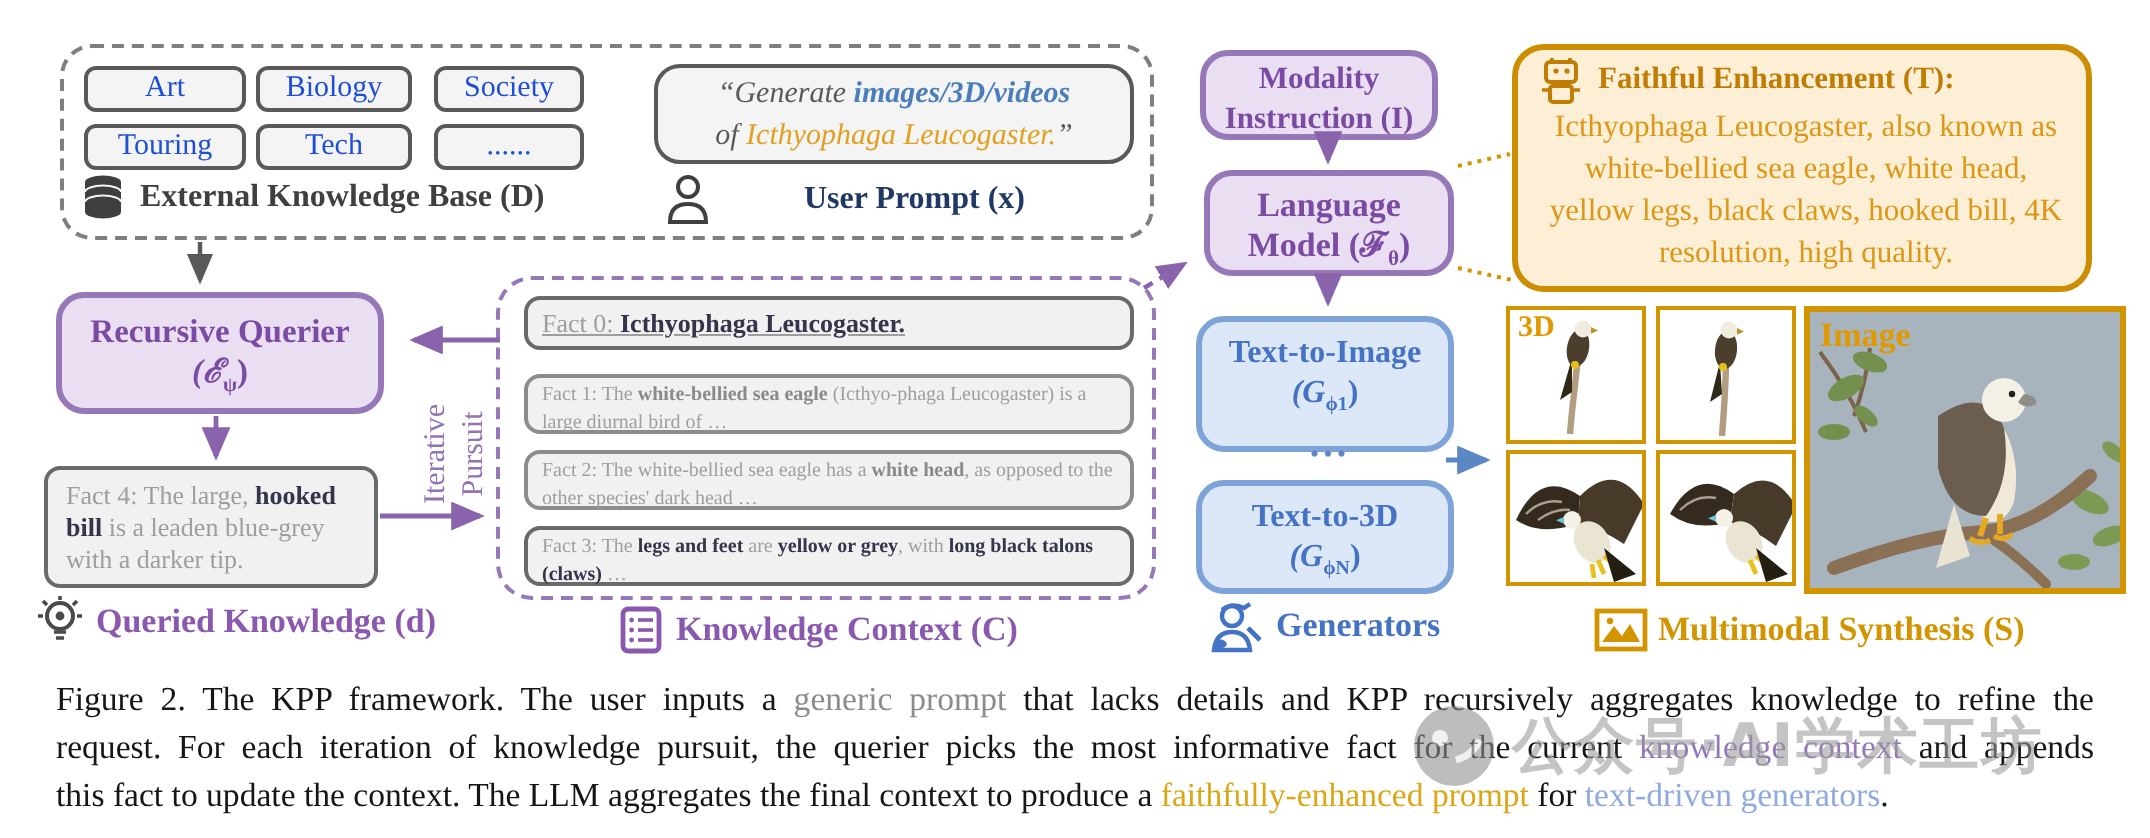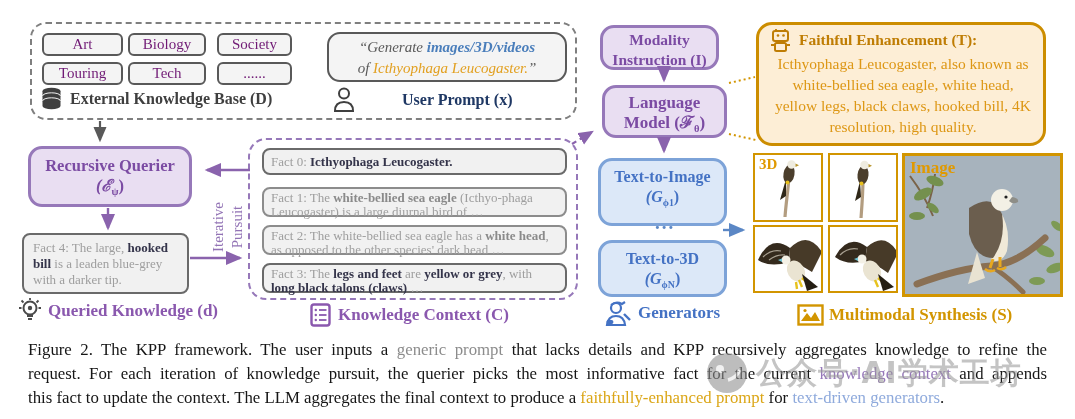--- a/index.html
+++ b/index.html
@@ -4,35 +4,35 @@
 <style>
   html,body{margin:0;padding:0;background:#fff;}
   #canvas{position:relative;width:1075px;height:419px;background:#fff;overflow:hidden;
           font-family:"Liberation Serif","DejaVu Serif",serif;}
   .abs{position:absolute;box-sizing:border-box;}
 
   
   .dash-gray{border:2.5px dashed #7f7f7f;border-radius:16px;}
   .dash-purple{border:2.5px dashed #9678b9;border-radius:18px;}
   .chip{background:#f4f4f4;border:2px solid #595959;border-radius:6px;
-        font-size:15px;color:#701a75;text-align:center;line-height:18px;}
+        font-size:15px;color:#1d4ed8;text-align:center;line-height:18px;}
   .gray-box{background:#f4f4f4;border:2px solid #595959;border-radius:10px;}
   .purple-box{background:#e9def2;border:3px solid #9678b9;border-radius:14px;
         color:#7b4ba3;font-weight:bold;text-align:center;}
   .blue-box{background:#dce8f8;border:3px solid #7da3d8;border-radius:14px;
         color:#4472c4;font-weight:bold;text-align:center;}
   .orange-box{background:#fdeed6;border:3px solid #cc8d00;border-radius:16px;}
 
   .kb-label{font-size:16px;font-weight:bold;color:#3f3f3f;}
   .navy-label{font-size:16px;font-weight:bold;color:#1f3864;}
   .purple-label{font-size:17px;font-weight:bold;color:#8a58ae;}
   .blue-label{font-size:17px;font-weight:bold;color:#4472c4;}
   .orange-label{font-size:17px;font-weight:bold;color:#d29500;}
 
-  .fact{font-size:13px;line-height:13.5px;color:#9e9e9e;padding:2px 7px;
+  .fact{font-size:10px;line-height:13.5px;color:#9e9e9e;padding:2px 7px;
         background:#f1f1f1;border:2px solid #6a6a6a;border-radius:8px;}
   .fact b{color:#8a8a8a;}
   .fact .bd{font-weight:bold;color:#34344a;}
   .fact4{font-size:13px;line-height:16px;padding:5px 9px;}
 
   .it{font-style:italic;}
   .gi{color:#595959;font-style:italic;}
   .blue-it{color:#4a7ebb;font-style:italic;font-weight:bold;}
   .or-it{color:#e2a020;font-style:italic;}
 
@@ -132,21 +132,21 @@
   </svg>
   <div class="abs purple-label" style="left:48px;top:301px;">Queried Knowledge (d)</div>
 
   <div class="abs rot" style="left:186px;top:207px;width:86px;height:40px;">
     <div>Iterative</div>
     <div>Pursuit</div>
   </div>
 
   <div class="abs dash-purple" style="left:248px;top:138px;width:330px;height:162px;"></div>
 
-  <div class="abs fact" style="left:262px;top:148px;width:305px;height:27px;font-size:13px;line-height:19px;">
+  <div class="abs fact" style="left:262px;top:148px;width:305px;height:27px;font-size:13px;line-height:19px;text-decoration:underline;">
     <span>Fact 0: </span><span class="bd">Icthyophaga Leucogaster</span><span class="bd">.</span>
   </div>
   <div class="abs fact" style="left:262px;top:187px;width:305px;height:30px;border-color:#8c8c8c;">
     <span>Fact 1: The </span><b>white-bellied sea eagle</b><span> (Icthyo-phaga Leucogaster) is a large diurnal bird of …</span>
   </div>
   <div class="abs fact" style="left:262px;top:225px;width:305px;height:30px;border-color:#8c8c8c;">
     <span>Fact 2: The white-bellied sea eagle has a </span><b>white head</b><span>, as opposed to the other species' dark head …</span>
   </div>
   <div class="abs fact" style="left:262px;top:263px;width:305px;height:30px;">
     <span>Fact 3: The </span><span class="bd">legs and feet</span><span> are </span><span class="bd">yellow or grey</span><span>, with </span><span class="bd">long black talons (claws)</span><span> …</span>

